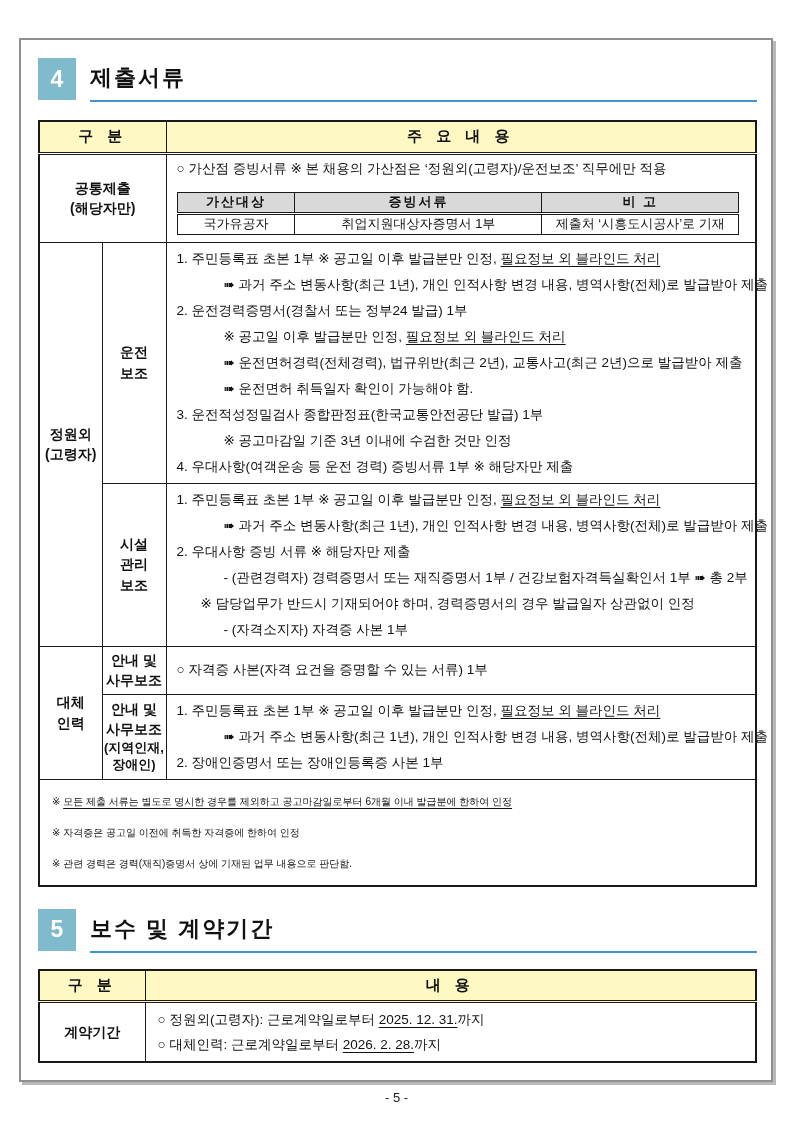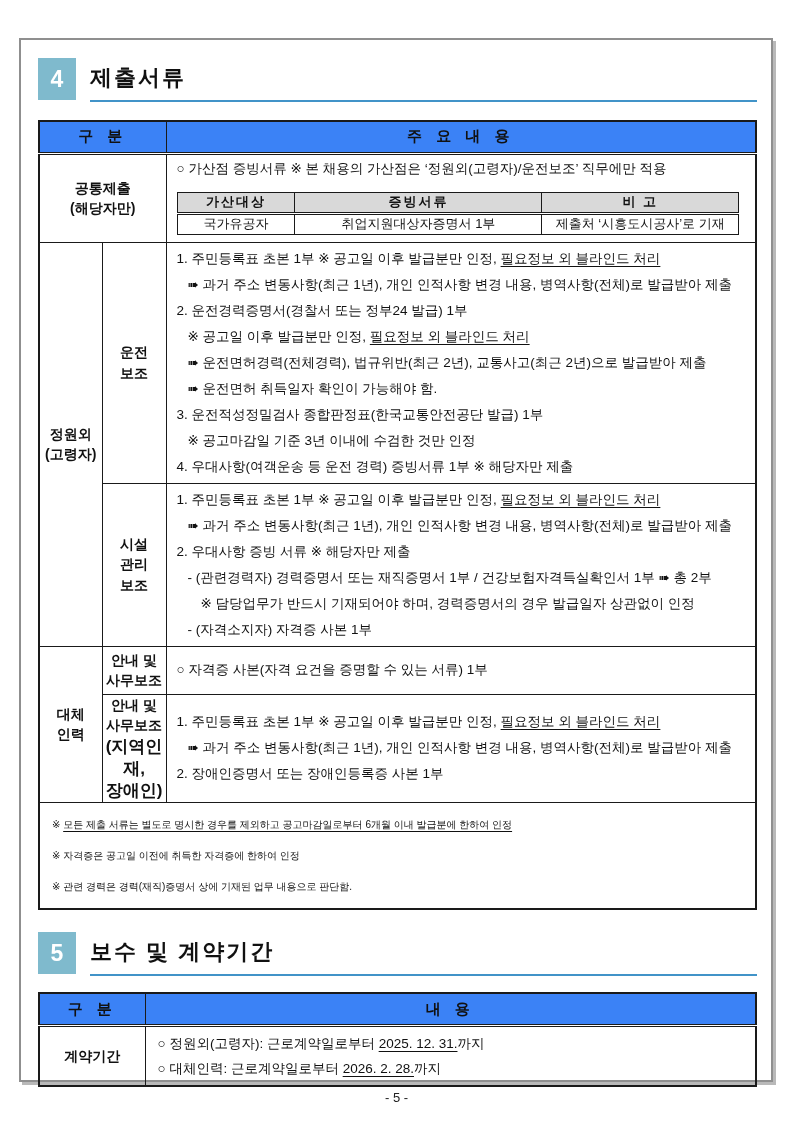--- a/index.html
+++ b/index.html
@@ -11,26 +11,26 @@
   
   .sec { display:flex; align-items:stretch; height:44px; }
   .sec-num { width:38px; height:42px; background:#7FBACD; color:#fff; font-size:23px; font-weight:bold; display:flex; align-items:center; justify-content:center; }
   .sec-rest { flex:1; margin-left:14px; display:flex; align-items:center; border-bottom:2px solid #4193C8; }
   .sec-title { font-size:22px; font-weight:bold; letter-spacing:2px; padding-bottom:2px; }
 
   
   table { width:100%; border-collapse:collapse; table-layout:fixed; }
   table.doc { border:2px solid #1a1a1a; margin-top:18px; }
   table.doc td, table.doc th { border:1px solid #1a1a1a; vertical-align:middle; }
-  tr.hdr th { background:#3b82f6; font-size:15px; font-weight:bold; text-align:center; height:32px; letter-spacing:5px; border-bottom:3px double #1a1a1a !important; }
+  tr.hdr th { background:#fef9c3; font-size:15px; font-weight:bold; text-align:center; height:32px; letter-spacing:5px; border-bottom:3px double #1a1a1a !important; }
   td.lbl { text-align:center; font-weight:bold; font-size:14px; line-height:1.45; white-space:pre-line; }
-  td.lbl .sub { display:block; font-size:17px; line-height:1.3; margin-top:1px; white-space:pre-line; }
+  td.lbl .sub { display:block; font-size:13px; line-height:1.3; margin-top:1px; white-space:pre-line; }
   td.cnt { padding:3px 8px; font-size:13.5px; }
   .line { line-height:26px; white-space:nowrap; }
-  .ind0 { padding-left:2px; } .ind1 { padding-left:13px; } .ind2 { padding-left:26px; }
+  .ind0 { padding-left:2px; } .ind1 { padding-left:13px;margin-left:36px; } .ind2 { padding-left:26px; }
   .u { text-decoration:underline; text-underline-offset:3px; }
   .b { font-weight:bold; }
 
   
   table.inner { width:calc(100% - 10px); margin:12px 0 4px 2px; border:1.5px solid #1a1a1a; }
   table.inner th, table.inner td { border:1px solid #1a1a1a; font-size:13px; text-align:center; height:21px; }
   table.inner th { background:#D9D9D9; font-weight:bold; letter-spacing:2px; border-bottom:3px double #1a1a1a; }
 
   td.notes { padding:6px 10px; font-size:10px; }
   td.notes .line { line-height:31px; }

